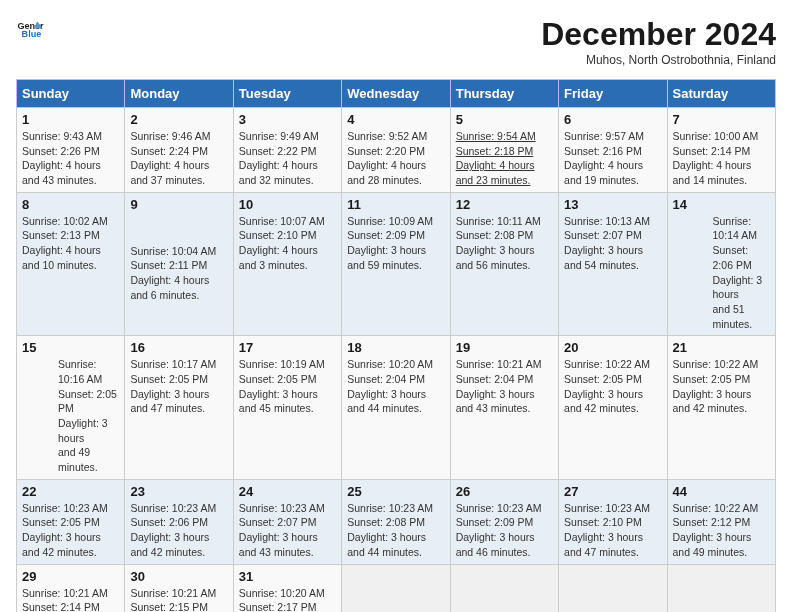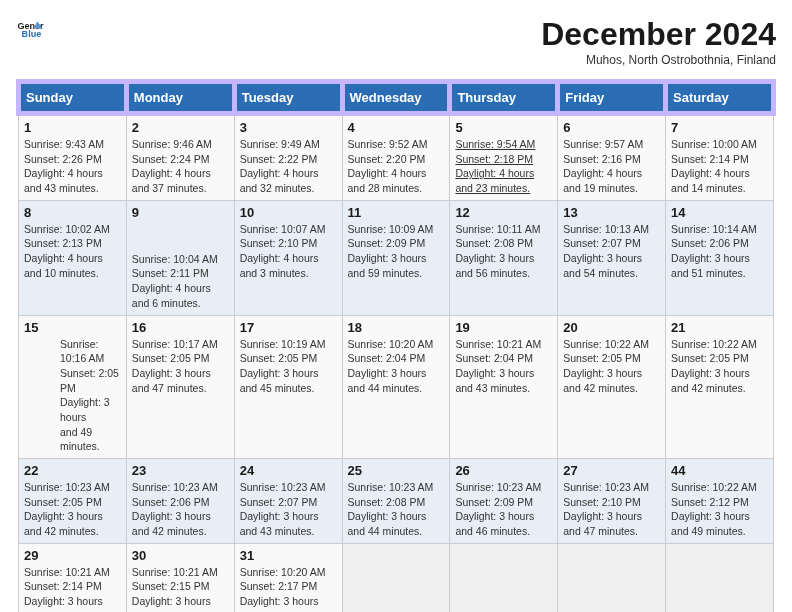--- a/index.html
+++ b/index.html
@@ -43,21 +43,21 @@
       border-collapse: collapse;
       font-size: 11px;
     }
     thead tr th {
       background: #2a6db5;
       color: #fff;
       text-align: left;
       padding: 6px 5px;
       font-size: 13px;
       font-weight: bold;
-      border: 5px solid #c4b5fd;
+      border: 1px solid #c4b5fd;
       margin-left: 8px;
     }
     tbody tr td {
       border: 1px solid #ccc;
       vertical-align: top;
       padding: 4px 5px;
       min-height: 70px;
       height: 80px;
       width: 14.28%;
     }
@@ -203,21 +203,21 @@
         </td>
         <td>
           <span class="day-num">13</span>
           <div class="day-detail" style="white-space: pre-line;">Sunrise: 10:13 AM
 Sunset: 2:07 PM
 Daylight: 3 hours
 and 54 minutes.</div>
         </td>
         <td>
           <span class="day-num">14</span>
-          <div class="day-detail" style="white-space: pre-line;">Sunrise: 10:14 AM
+          <div class="day-detail" style="white-space: pre-line; margin-left: 40px;">Sunrise: 10:14 AM
 Sunset: 2:06 PM
 Daylight: 3 hours
 and 51 minutes.</div>
         </td>
       </tr>
       <tr>
         <td>
           <span class="day-num">15</span>
           <div class="day-detail" style="white-space: pre-line; margin-left: 36px;">Sunrise: 10:16 AM
 Sunset: 2:05 PM

